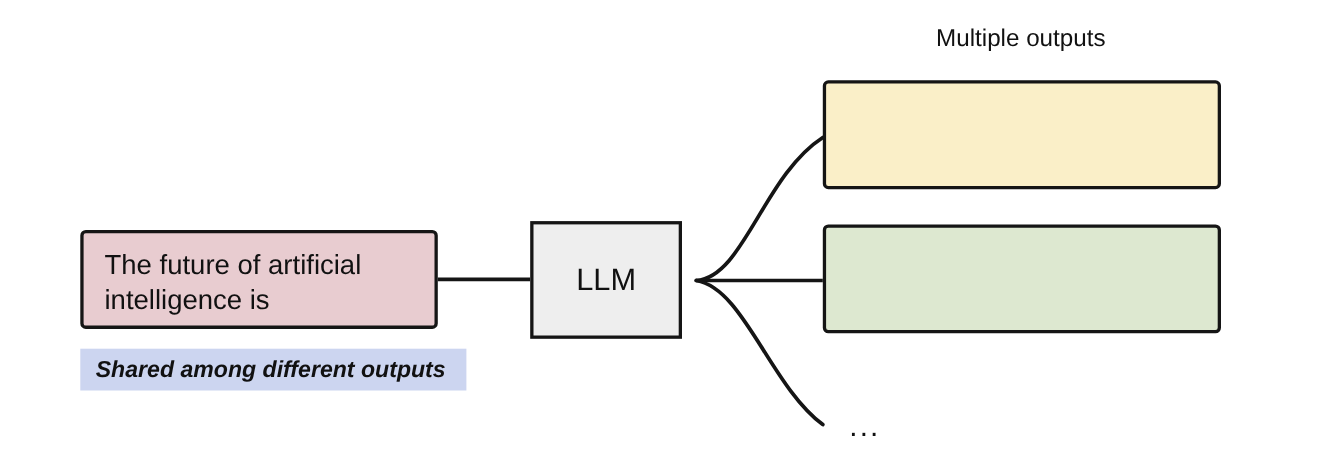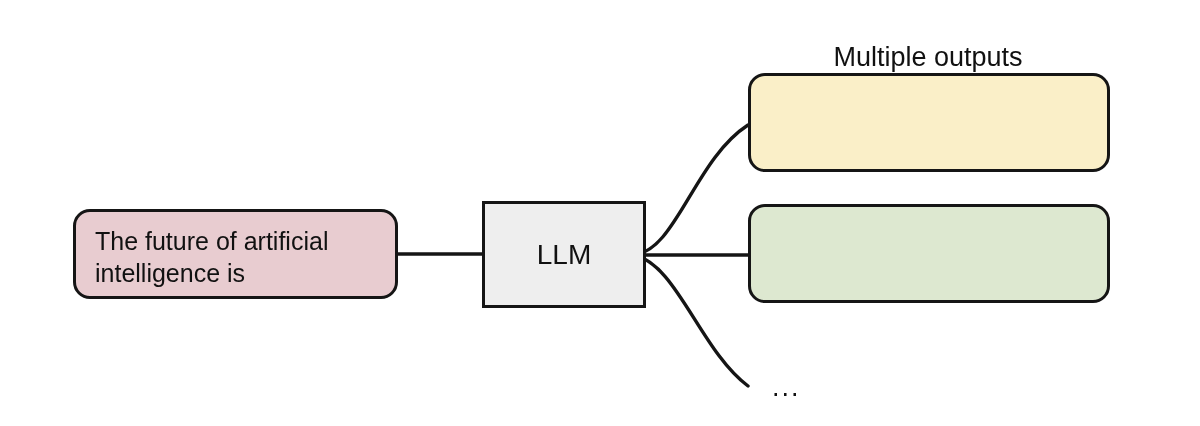--- a/index.html
+++ b/index.html
@@ -15,46 +15,45 @@
     position: relative;
     width: 1200px;
     height: 426px;
     background: #ffffff;
     overflow: hidden;
   }
 
   
   .label {
     position: absolute;
-    font-size: 27px;
+    font-size: 22px;
     color: #111111;
     line-height: 1;
     white-space: nowrap;
     text-align: center;
-    margin-top: 20px;
   }
   #prompt-label {
     left: 94px;
     top: 160px;
     width: 300px;
   }
   #outputs-label {
     left: 778px;
     top: 24px;
     width: 300px;
   }
 
   
   .box {
     position: absolute;
     box-sizing: border-box;
     border: 3px solid #151515;
   }
   .rounded {
-    border-radius: 17px;
+    border-radius: 5px;
   }
 
   #prompt-box {
     left: 73px;
     top: 209px;
     width: 325px;
     height: 90px;
     background: #e8ccd0;
   }
   #prompt-text {
@@ -82,21 +81,21 @@
     font-size: 21px;
     font-style: italic;
     font-weight: bold;
     color: #111111;
     line-height: 1;
   }
 
   #llm-box {
     left: 482px;
     top: 201px;
-    width: 164px;
+    width: 138px;
     height: 107px;
     background: #eeeeee;
     display: flex;
     align-items: center;
     justify-content: center;
   }
   #llm-text {
     font-size: 28px;
     color: #111111;
     line-height: 1;
@@ -151,20 +150,23 @@
     <path d="M 633 255 L 748 255" fill="none" stroke="#151515" stroke-width="3.4" stroke-linecap="butt"></path>
 
     <path d="M 633 255 C 676 262, 700 350, 748 386" fill="none" stroke="#151515" stroke-width="3.4" stroke-linecap="round"></path>
   </svg>
 
 
   <div class="box rounded" id="prompt-box">
     <div id="prompt-text">The future of artificial intelligence is</div>
   </div>
 
+  <div class="box" id="shared-banner">
+    <span id="shared-banner-text">Shared among different outputs</span>
+  </div>
 
   <div class="box" id="llm-box">
     <span id="llm-text">LLM</span>
   </div>
 
   <div class="label" id="outputs-label">Multiple outputs</div>
 
   <div class="box rounded" id="output-box-1">
     <div style="position:absolute;left:18px;top:12px;font-size:25px;color:#111;"></div>
   </div>

